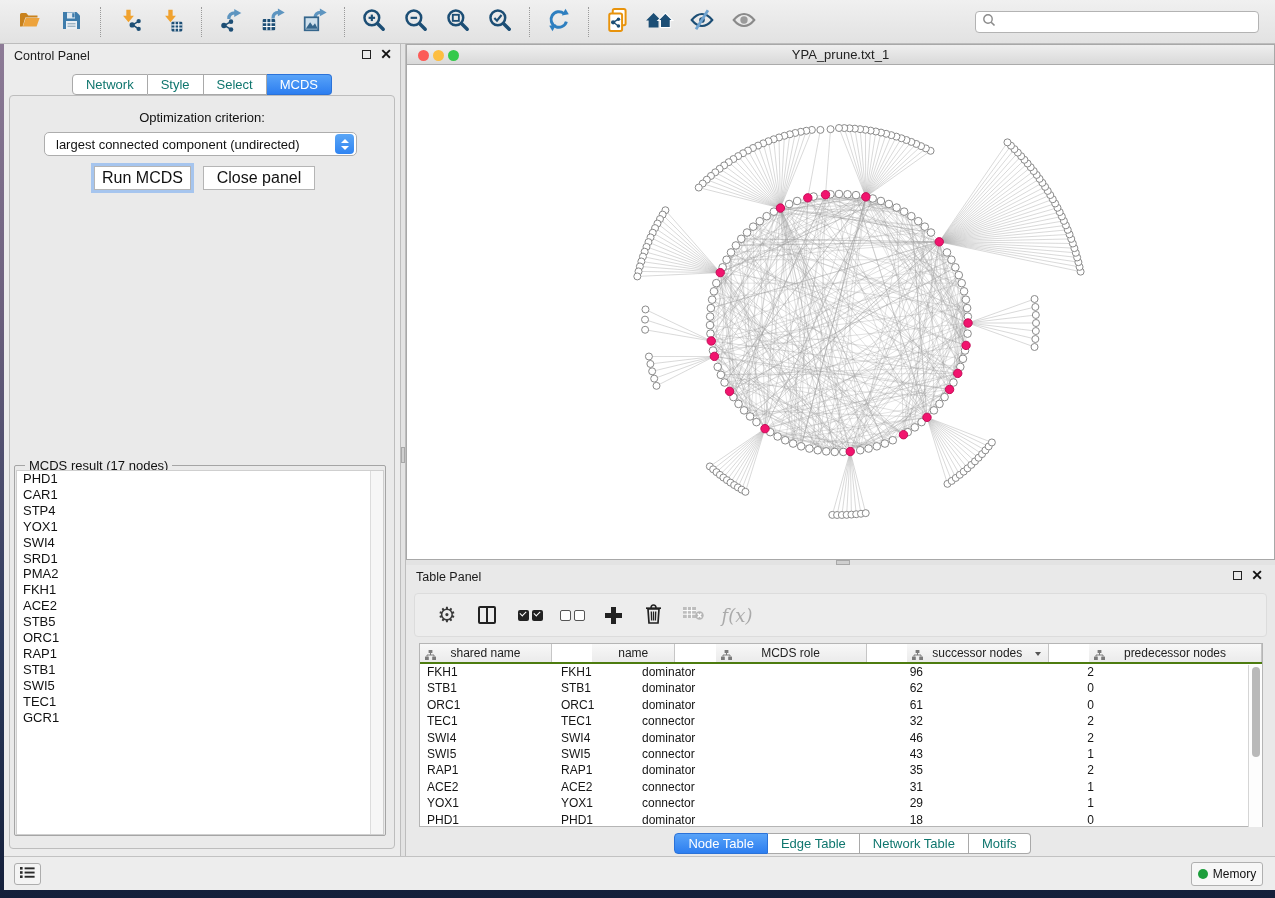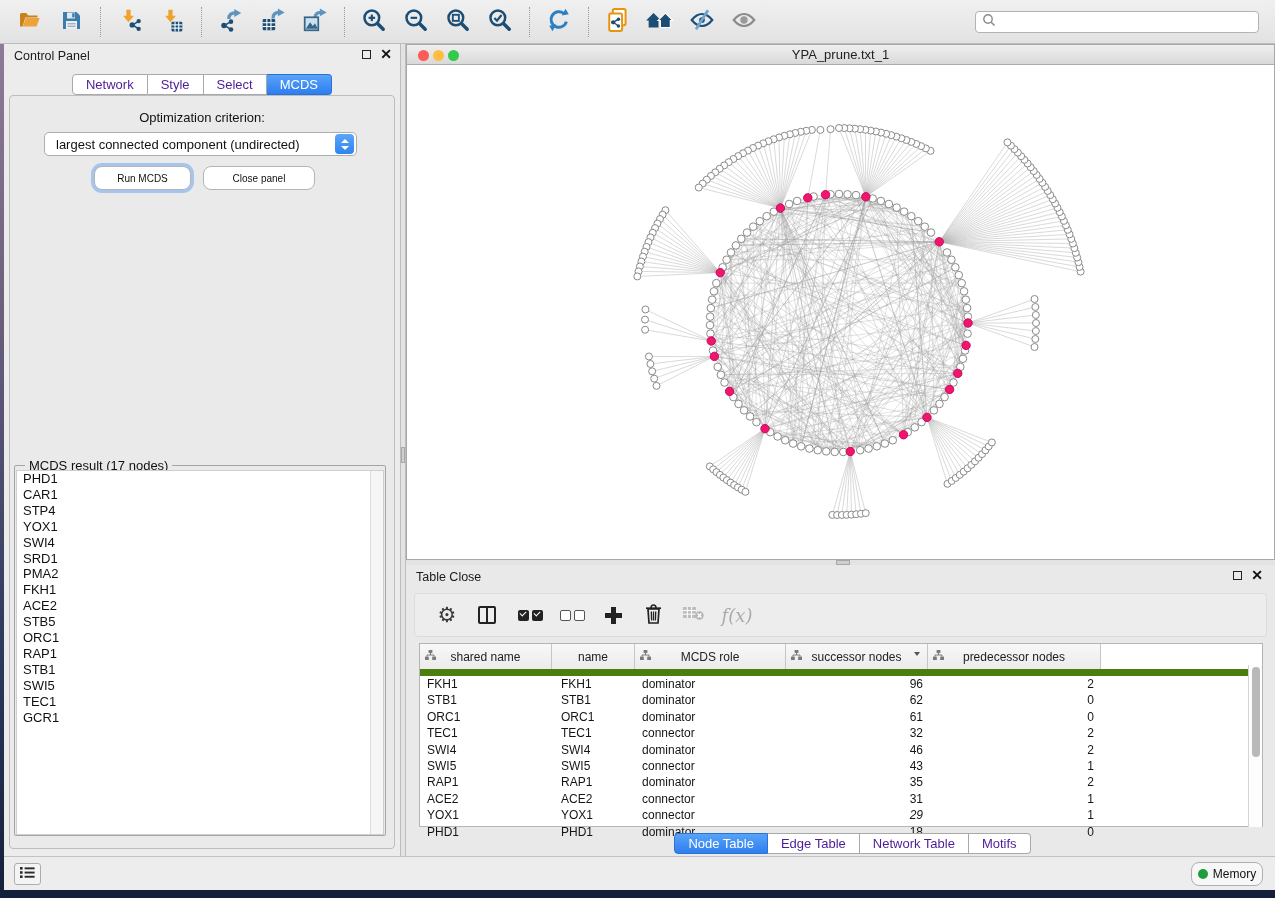--- a/index.html
+++ b/index.html
@@ -22,41 +22,41 @@
   
   .cp { left:4px; top:44px; width:396px; height:812px; background:#ececec; }
   .panel-titlebar { position:relative; height:24px; }
   .panel-title { position:absolute; left:10px; top:5px; font-size:12.5px; color:#1a1a1a; }
   .win-btns { position:absolute; right:8px; top:5px; display:flex; gap:9px; align-items:center; }
   .float-ico { width:9px; height:9px; border:1.6px solid #222; }
   .close-ico { font-size:14px; font-weight:bold; color:#111; line-height:11px; }
 
   .seg-row { display:flex; justify-content:center; }
   .seg { height:21px; padding:0 13px; background:#fff; border:1px solid #a9a9a9; border-left:none;
-    display:flex; align-items:center; font-size:13px; color:#4c1d95; }
+    display:flex; align-items:center; font-size:13px; color:#0f766e; }
   .seg:first-child { border-left:1px solid #a9a9a9; border-radius:4px 0 0 4px; }
   .seg:last-child { border-radius:0 4px 4px 0; }
   .seg.active { background:linear-gradient(#58a3f8,#2d7ef0); color:#fff; border-color:#2b72d8; }
 
   .cp-tabs { left:0; top:30px; width:396px; }
   .cp-body { left:5px; top:51px; width:386px; height:754px; border:1px solid #bdbdbd;
     border-radius:4px; background:#eaeaea; }
   .opt-label { left:0; top:66px; width:396px; text-align:center; font-size:13px; color:#111; }
   .combo { left:40px; top:88px; width:313px; height:24px; background:#fff; border:1px solid #adadad;
     border-radius:5px; display:flex; align-items:center; }
   .combo-text { flex:1; font-size:13px; color:#111; padding-left:11px; white-space:nowrap; }
   .combo-stepper { width:19px; height:20px; margin-right:2px; border-radius:4px;
     background:linear-gradient(#5aa6f6,#2f84f2); display:flex; flex-direction:column;
     align-items:center; justify-content:center; gap:3px; }
   .tri-up { width:0; height:0; border-left:4px solid transparent; border-right:4px solid transparent;
     border-bottom:4px solid #fff; }
   .tri-dn { width:0; height:0; border-left:4px solid transparent; border-right:4px solid transparent;
     border-top:4px solid #fff; }
-  .btn { height:24px; background:#fff; border:1px solid #b5b5b5; border-radius:8px;
-    font-size:10px; color:#111; display:flex; align-items:center; justify-content:center; }
+  .btn { height:24px; background:#fff; border:1px solid #b5b5b5; border-radius:0;
+    font-size:16px; color:#111; display:flex; align-items:center; justify-content:center; }
   .btn-run { left:90px; top:122px; width:97px; box-shadow:0 0 0 3px rgba(110,165,240,.55); }
   .btn-close { left:199px; top:122px; width:112px; }
 
   .result-group { left:10px; top:421px; width:372px; height:371px; border:1px solid #a5a5a5;
     border-radius:2px; }
   .result-label { position:absolute; left:10px; top:-8px; background:#eaeaea; padding:0 4px;
     font-size:13px; color:#111; }
   .result-list { position:absolute; left:1px; top:4px; width:368px; height:365px; background:#fff;
     border:1px solid #cfcfcf; overflow:hidden; }
   .result-item { font-size:13px; color:#111; line-height:15.9px; padding-left:6px; }
@@ -94,42 +94,42 @@
   .cb.on:after { content:""; position:absolute; left:2.2px; top:1.6px; width:5px; height:3px;
     border-left:1.8px solid #fff; border-bottom:1.8px solid #fff; transform:rotate(-45deg); }
   .cb.off { border:1.8px solid #555; background:#fff; }
   .plus-ico { position:relative; width:17px; height:17px; }
   .plus-ico:before { content:""; position:absolute; left:6px; top:0; width:5px; height:17px; background:#222; }
   .plus-ico:after { content:""; position:absolute; left:0; top:6px; width:17px; height:5px; background:#222; }
   .fx { font-family:"DejaVu Serif",serif; font-style:italic; font-size:18px; color:#aaa; }
 
   .tp-table { left:13px; top:78px; width:844px; height:184px; background:#fff;
     border:1px solid #b5b5b5; }
-  .thead { display:flex; height:32px; border-bottom:7px solid #4d7c0f; }
+  .thead { display:flex; height:20px; border-bottom:2px solid #4d7c0f;justify-content:space-between; }
   .th { position:relative; background:linear-gradient(#f8f8f8,#ebebeb); border-right:1px solid #c6c6c6;
     font-size:12px; color:#222; display:flex; align-items:center; justify-content:center; }
   .th .hicon { position:absolute; left:5px; top:5px; }
   .th .sort { position:absolute; right:7px; top:8px; width:0; height:0;
     border-left:3.6px solid transparent; border-right:3.6px solid transparent; border-top:4.2px solid #555; }
   .tr { display:flex; height:16.4px; }
   .td { font-size:12px; color:#151515; line-height:16.4px; white-space:nowrap; overflow:hidden; }
   .tbody-scroll { position:absolute; right:0; top:21px; width:14px; height:162px;
     background:#fdfdfd; border-left:1px solid #d5d5d5; }
   .tbody-thumb { position:absolute; left:2.5px; top:2px; width:8px; height:90px;
     background:#b9b9b9; border-radius:5px; }
 
   .tp-tabs { left:12px; top:268px; width:869px; }
 
   
   .status { left:4px; top:856px; width:1271px; height:34px; background:#ededed;
     border-top:1px solid #c2c2c2; }
   .status-left-btn { position:absolute; left:10px; top:6px; width:27px; height:22px; background:#f4f4f4;
     border:1px solid #adadad; border-radius:3px; display:flex; align-items:center; justify-content:center; }
   .mem-btn { position:absolute; right:12px; top:5px; width:72px; height:24px; background:#f7f7f7;
-    border:1px solid #b0b0b0; border-radius:8px; display:flex; align-items:center; justify-content:center; gap:5px; }
+    border:1px solid #b0b0b0; border-radius:3px; display:flex; align-items:center; justify-content:center; gap:5px; }
   .mem-dot { width:10px; height:10px; border-radius:50%; background:#1d9e3c; }
   .mem-label { font-size:12px; color:#111; }
 </style>
 </head>
 <body>
 
 <div class="abs toolbar">
   <div class="tb-btn">
     <span><svg width="26" height="24" viewBox="0 0 24 24">
           <path d="M3 18.5 V6.5 Q3 5 4.6 5 H9.2 L11.4 7.6 H20.5 V9.6 H8.3 L5.6 18.5 Z" fill="#c9821c"></path>
@@ -1096,21 +1096,21 @@
         <circle cx="322.60179559582105" cy="326.3595850860834" r="4.2" fill="#f2146e" stroke="#c40e58" stroke-width="1"></circle>
         <circle cx="307.39556840871023" cy="291.3876568182252" r="4.2" fill="#f2146e" stroke="#c40e58" stroke-width="1"></circle>
         <circle cx="304.25541913233747" cy="275.9533300238485" r="4.2" fill="#f2146e" stroke="#c40e58" stroke-width="1"></circle>
         <circle cx="313.25487390463525" cy="207.59568442488364" r="4.2" fill="#f2146e" stroke="#c40e58" stroke-width="1"></circle>
       </g>
     </svg>
 </div>
 
 <div class="abs tp">
   <div class="panel-titlebar">
-    <div class="panel-title">Table Close</div>
+    <div class="panel-title">Table Panel</div>
     <div class="win-btns" style="right:12px;">
       <div class="float-ico"></div>
       <div class="close-ico">✕</div>
     </div>
   </div>
   <div class="abs tp-toolbar">
     <div class="tpi" style="width:36px">
         <span class="gear-glyph">⚙</span>
       </div>
     <div class="tpi" style="width:44px">
@@ -1267,21 +1267,21 @@
           <div class="td" style="width: 132px; text-align: left; padding: 0px 0px 0px 7px;">ACE2</div>
           <div class="td" style="width: 83px; text-align: left; padding: 0px 0px 0px 9px;">ACE2</div>
           <div class="td" style="width: 151px; text-align: left; padding: 0px 0px 0px 7px;">connector</div>
           <div class="td" style="width: 142px; text-align: right; padding: 0px 5px 0px 0px;">31</div>
           <div class="td" style="width: 173px; text-align: right; padding: 0px 7px 0px 0px;">1</div>
         </div>
         <div class="tr">
           <div class="td" style="width: 132px; text-align: left; padding: 0px 0px 0px 7px;">YOX1</div>
           <div class="td" style="width: 83px; text-align: left; padding: 0px 0px 0px 9px;">YOX1</div>
           <div class="td" style="width: 151px; text-align: left; padding: 0px 0px 0px 7px;">connector</div>
-          <div class="td" style="width: 142px; text-align: right; padding: 0px 5px 0px 0px; font-style: italic;">29</div>
+          <div class="td" style="width: 142px; text-align: right; padding: 0px 5px 0px 0px;">29</div>
           <div class="td" style="width: 173px; text-align: right; padding: 0px 7px 0px 0px;">1</div>
         </div>
         <div class="tr">
           <div class="td" style="width: 132px; text-align: left; padding: 0px 0px 0px 7px;">PHD1</div>
           <div class="td" style="width: 83px; text-align: left; padding: 0px 0px 0px 9px;">PHD1</div>
           <div class="td" style="width: 151px; text-align: left; padding: 0px 0px 0px 7px;">dominator</div>
           <div class="td" style="width: 142px; text-align: right; padding: 0px 5px 0px 0px;">18</div>
           <div class="td" style="width: 173px; text-align: right; padding: 0px 7px 0px 0px;">0</div>
         </div>
       </div>

